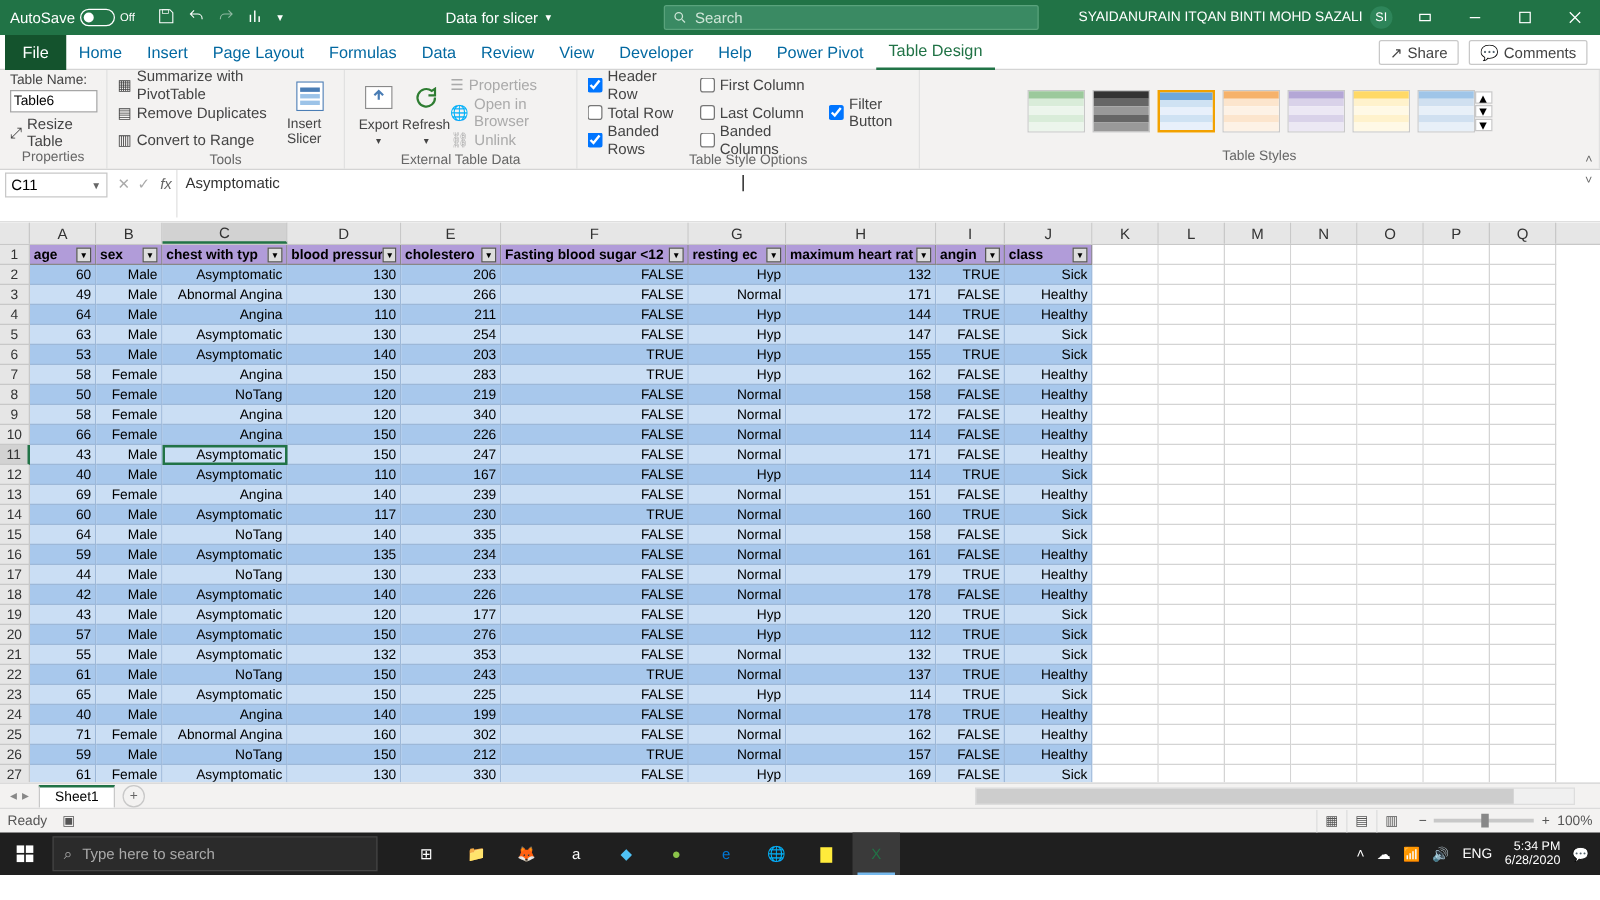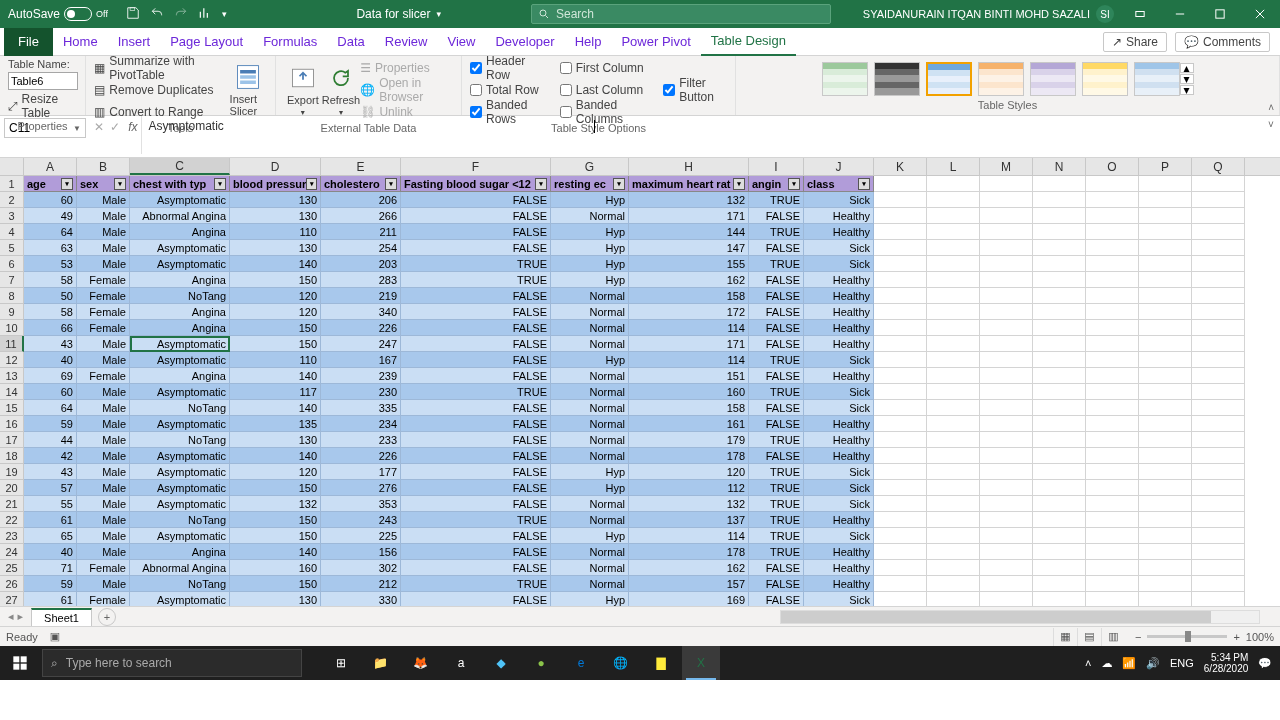--- a/index.html
+++ b/index.html
@@ -16,28 +16,28 @@
 .titlebar .search { margin-left: 90px; width: 300px; height: 20px; background: #3a8a63; border: 1px solid #5aa37c; border-radius: 2px; display: flex; align-items: center; gap: 6px; padding: 0 6px; color: #cfe6d8; }
 .titlebar .search svg { width: 12px; height: 12px; fill: #cfe6d8; }
 .titlebar .spacer { flex: 1; }
 .titlebar .user { padding: 0 6px; display: flex; align-items: center; gap: 6px; font-size: 11px; }
 .titlebar .avatar { width: 18px; height: 18px; border-radius: 50%; background: #2e855a; display: flex; align-items: center; justify-content: center; font-size: 10px; }
 .titlebar .winbtn { width: 40px; height: 28px; display: flex; align-items: center; justify-content: center; }
 .titlebar .winbtn svg { width: 10px; height: 10px; stroke: #fff; fill: none; stroke-width: 1.2; }
 
 
 .ribbon-tabs { height: 28px; display: flex; align-items: center; border-bottom: 1px solid #d4d4d4; background: #fff; padding: 0 4px; }
-.ribbon-tabs .tab { padding: 0 10px; height: 28px; display: flex; align-items: center; font-size: 13px; color: #6d28d9; cursor: pointer; }
+.ribbon-tabs .tab { padding: 0 10px; height: 28px; display: flex; align-items: center; font-size: 13px; color: #0369a1; cursor: pointer; }
 .ribbon-tabs .tab.file { background: #14532d; color: #fff; padding: 0 14px; }
 .ribbon-tabs .tab.active { color: #217346; border-bottom: 2px solid #217346; font-weight: 400; }
 .ribbon-tabs .right { margin-left: auto; display: flex; gap: 8px; align-items: center; padding-right: 6px; }
 .ribbon-tabs .sharebtn { border: 1px solid #c8c8c8; padding: 2px 8px; border-radius: 2px; display: flex; align-items: center; gap: 4px; font-size: 12px; color: #444; }
 
 
-.ribbon { height: 60px; background: #f3f2f1; border-bottom: 1px solid #d4d4d4; display: flex; position: relative; }
+.ribbon { height: 80px; background: #f3f2f1; border-bottom: 1px solid #d4d4d4; display: flex; position: relative; }
 .group { border-right: 1px solid #e1e1e1; padding: 2px 8px 0 8px; display: flex; flex-direction: column; }
 .group-body { flex: 1; display: flex; align-items: center; }
 .group-label { font-size: 11px; color: #666; text-align: center; height: 16px; }
 .stack { display: flex; flex-direction: column; gap: 2px; }
 .item { font-size: 12px; color: #444; display: flex; align-items: center; gap: 4px; height: 20px; }
 .item.disabled { color: #aaa; }
 .bigbtn { display: flex; flex-direction: column; align-items: center; justify-content: center; width: 44px; font-size: 11px; color: #444; gap: 2px; }
 .bigbtn svg { width: 28px; height: 28px; }
 .chk { display: flex; align-items: center; gap: 4px; font-size: 12px; color: #444; height: 20px; }
 .chk input { width: 12px; height: 12px; }
@@ -909,21 +909,21 @@
         <div class="cell empty" style="width: 53px;"></div>
         <div class="cell empty" style="width: 53px;"></div>
         <div class="cell empty" style="width: 53px;"></div>
       </div>
       <div class="row">
         <div class="rh">24</div>
         <div class="cell r band0" style="width: 53px;">40</div>
         <div class="cell r band0" style="width: 53px;">Male</div>
         <div class="cell r band0" style="width: 100px;">Angina</div>
         <div class="cell r band0" style="width: 91px;">140</div>
-        <div class="cell r band0" style="width: 80px;">156</div>
+        <div class="cell r band0" style="width: 80px;">199</div>
         <div class="cell r band0" style="width: 150px;">FALSE</div>
         <div class="cell r band0" style="width: 78px;">Normal</div>
         <div class="cell r band0" style="width: 120px;">178</div>
         <div class="cell r band0" style="width: 55px;">TRUE</div>
         <div class="cell r band0" style="width: 70px;">Healthy</div>
         <div class="cell empty" style="width: 53px;"></div>
         <div class="cell empty" style="width: 53px;"></div>
         <div class="cell empty" style="width: 53px;"></div>
         <div class="cell empty" style="width: 53px;"></div>
         <div class="cell empty" style="width: 53px;"></div>

